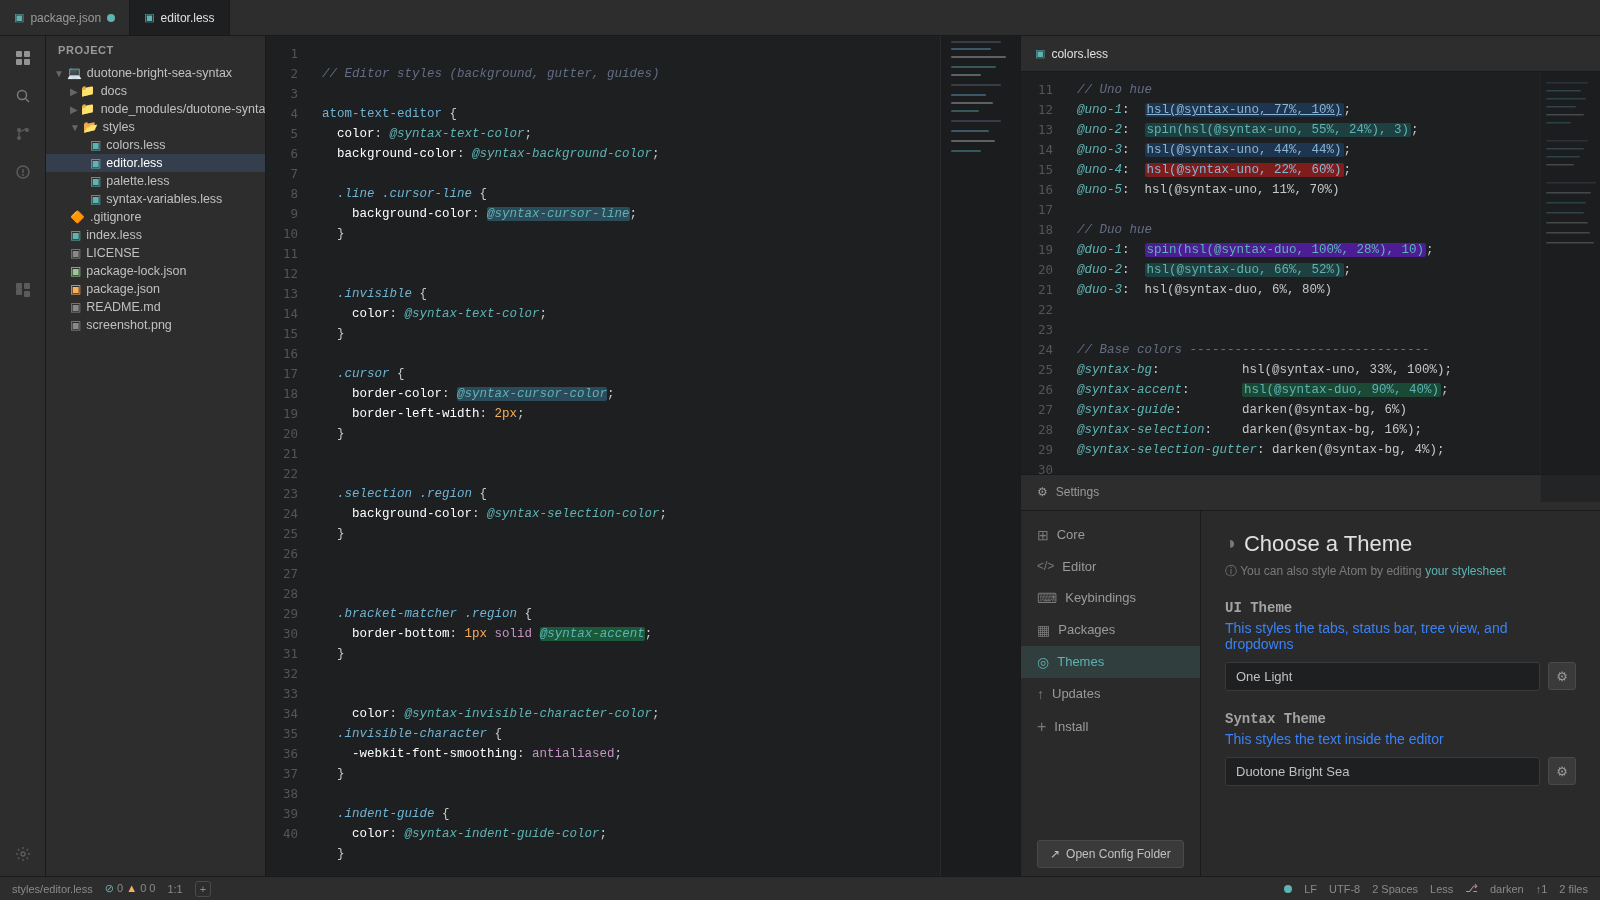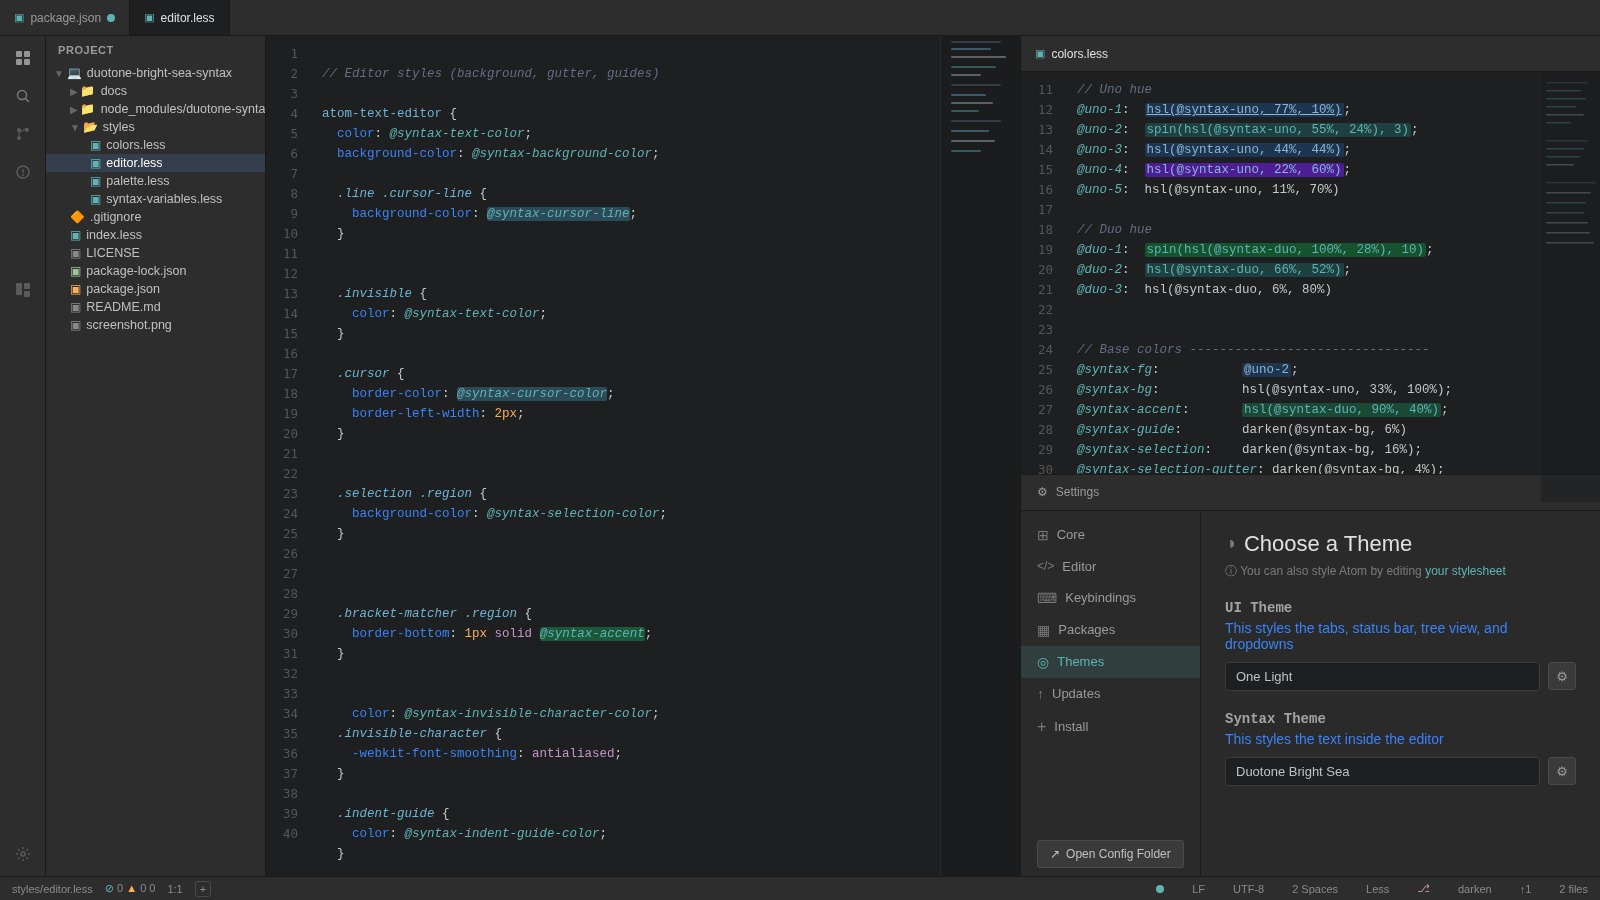--- a/index.html
+++ b/index.html
@@ -30,21 +30,21 @@
     
     .editor-area { flex: 1; display: flex; overflow: hidden; }
     .code-editor { flex: 1; background: #1d1f21; overflow-y: auto; display: flex; }
     .line-numbers { width: 44px; padding: 8px 0; text-align: right; color: #555; font-family: 'Consolas', monospace; font-size: 12.5px; line-height: 20px; user-select: none; padding-right: 12px; flex-shrink: 0; }
     .code-content { flex: 1; padding: 8px 0 8px 0; font-family: 'Consolas', 'Courier New', monospace; font-size: 12.5px; line-height: 20px; overflow-x: auto; }
     .code-line { padding: 0 12px; white-space: pre; min-height: 20px; }
     .code-line.empty { min-height: 20px; }
 
     
     .c-comment { color: #636d83; font-style: italic; }
-    .c-property { color: #3b82f6; }
+    .c-property { color: #ffffff; }
     .c-variable { color: #5fb3b3; font-style: italic; }
     .c-selector { color: #6fb3d2; }
     .c-italic { font-style: italic; }
     .c-keyword { color: #c594c5; }
     .c-number { color: #f9ae58; }
     .c-highlight { background: #2b4a5a; border-radius: 2px; }
     .c-highlight-green { background: #1a5a3a; border-radius: 2px; }
     .c-brace { color: #c5c8c6; }
     .c-punct { color: #c5c8c6; }
 
@@ -70,21 +70,21 @@
     .settings-section-title { font-size: 14px; font-weight: 600; color: #a3a3a3; margin-bottom: 4px; font-family: Liberation Mono, monospace; }
     .settings-section-desc { font-size: 14px; color: #3b82f6; margin-bottom: 10px; }
     .theme-select-row { display: flex; align-items: center; gap: 8px; }
     .theme-select { flex: 1; background: #1d1f21; border: 1px solid #3a3a3a; color: #c0c0c0; padding: 6px 10px; font-size: 13px; border-radius: 3px; appearance: none; cursor: pointer; }
     .gear-btn { width: 28px; height: 28px; background: #3a3a3a; border: 1px solid #4a4a4a; border-radius: 3px; display: flex; align-items: center; justify-content: center; cursor: pointer; color: #9a9a9a; }
     .open-folder-btn { display: flex; align-items: center; gap: 6px; padding: 6px 12px; background: #3a3a3a; border: 1px solid #4a4a4a; color: #c0c0c0; font-size: 12px; border-radius: 3px; cursor: pointer; margin: 8px 16px; }
 
     
     .status-bar { height: 24px; background: #2d2d2d; border-top: 1px solid #1a1a1a; display: flex; align-items: center; padding: 0 12px; gap: 16px; font-size: 11px; color: #8a8a8a; }
     .status-left { display: flex; align-items: center; gap: 12px; flex: 1; }
-    .status-right { display: flex; align-items: center; gap: 28px; }
+    .status-right { display: flex; align-items: center; gap: 12px; }
     .status-green { color: #5fb3b3; display: flex; align-items: center; gap: 4px; }
     .status-dot { width: 8px; height: 8px; border-radius: 50%; background: #5fb3b3; }
   </style>
 </head>
 <body>
 
 <div class="top-bar">
   <div class="tab">
     <span style="color:#5fb3b3; font-size:11px;">▣</span>
     <span>package.json</span>
@@ -315,31 +315,30 @@
         </svg>
       </div>
       <div class="line-numbers" style="line-height:20px;">
         11<br>12<br>13<br>14<br>15<br>16<br>17<br>18<br>19<br>20<br>21<br>22<br>23<br>24<br>25<br>26<br>27<br>28<br>29<br>30<br>31
       </div>
       <div class="right-code-content">
         <div class="code-line"><span class="c-comment">// Uno hue</span></div>
         <div class="code-line"><span class="c-variable">@uno-1</span><span class="c-punct">:  </span><span style="background:#1e3550; padding:0 2px; border-radius:2px; color:#8ab4d4;text-decoration:underline;">hsl(@syntax-uno, 77%, 10%)</span><span class="c-punct">;</span></div>
         <div class="code-line"><span class="c-variable">@uno-2</span><span class="c-punct">:  </span><span style="background:#1e4040; padding:0 2px; border-radius:2px; color:#5fb3b3;">spin(hsl(@syntax-uno, 55%, 24%), 3)</span><span class="c-punct">;</span></div>
         <div class="code-line"><span class="c-variable">@uno-3</span><span class="c-punct">:  </span><span style="background:#1e3550; padding:0 2px; border-radius:2px; color:#8ab4d4;">hsl(@syntax-uno, 44%, 44%)</span><span class="c-punct">;</span></div>
-        <div class="code-line"><span class="c-variable">@uno-4</span><span class="c-punct">:  </span><span style="background:#4c1d95; padding:0 2px; border-radius:2px; color:#8ab4d4;">hsl(@syntax-uno, 22%, 60%)</span><span class="c-punct">;</span></div>
+        <div class="code-line"><span class="c-variable">@uno-4</span><span class="c-punct">:  </span><span style="background:#7f1d1d; padding:0 2px; border-radius:2px; color:#8ab4d4;">hsl(@syntax-uno, 22%, 60%)</span><span class="c-punct">;</span></div>
         <div class="code-line"><span class="c-variable">@uno-5</span><span class="c-punct">:  hsl(@syntax-uno, 11%, 70%)</span></div>
         <div class="code-line empty"> </div>
         <div class="code-line"><span class="c-comment">// Duo hue</span></div>
-        <div class="code-line"><span class="c-variable">@duo-1</span><span class="c-punct">:  </span><span style="background:#14532d; padding:0 2px; border-radius:2px; color:#5fb3b3;">spin(hsl(@syntax-duo, 100%, 28%), 10)</span><span class="c-punct">;</span></div>
+        <div class="code-line"><span class="c-variable">@duo-1</span><span class="c-punct">:  </span><span style="background:#4c1d95; padding:0 2px; border-radius:2px; color:#5fb3b3;">spin(hsl(@syntax-duo, 100%, 28%), 10)</span><span class="c-punct">;</span></div>
         <div class="code-line"><span class="c-variable">@duo-2</span><span class="c-punct">:  </span><span style="background:#1e4040; padding:0 2px; border-radius:2px; color:#5fb3b3;">hsl(@syntax-duo, 66%, 52%)</span><span class="c-punct">;</span></div>
         <div class="code-line"><span class="c-variable">@duo-3</span><span class="c-punct">:  hsl(@syntax-duo, 6%, 80%)</span></div>
         <div class="code-line empty"> </div>
         <div class="code-line empty"> </div>
         <div class="code-line"><span class="c-comment">// Base colors --------------------------------</span></div>
-        <div class="code-line"><span class="c-variable">@syntax-fg</span><span class="c-punct">:           </span><span style="background:#1e3550; padding:0 2px; border-radius:2px; color:#8ab4d4;">@uno-2</span><span class="c-punct">;</span></div>
         <div class="code-line"><span class="c-variable">@syntax-bg</span><span class="c-punct">:           hsl(@syntax-uno, 33%, 100%);</span></div>
         <div class="code-line"><span class="c-variable">@syntax-accent</span><span class="c-punct">:       </span><span style="background:#1a4a35; padding:0 2px; border-radius:2px; color:#5fb3b3;">hsl(@syntax-duo, 90%, 40%)</span><span class="c-punct">;</span></div>
         <div class="code-line"><span class="c-variable">@syntax-guide</span><span class="c-punct">:        darken(@syntax-bg, 6%)</span></div>
         <div class="code-line"><span class="c-variable">@syntax-selection</span><span class="c-punct">:    darken(@syntax-bg, 16%);</span></div>
         <div class="code-line"><span class="c-variable">@syntax-selection-gutter</span><span class="c-punct">: darken(@syntax-bg, 4%);</span></div>
 
       </div>
     </div>
 
     <div class="settings-panel" style="flex:1; overflow:hidden;">

